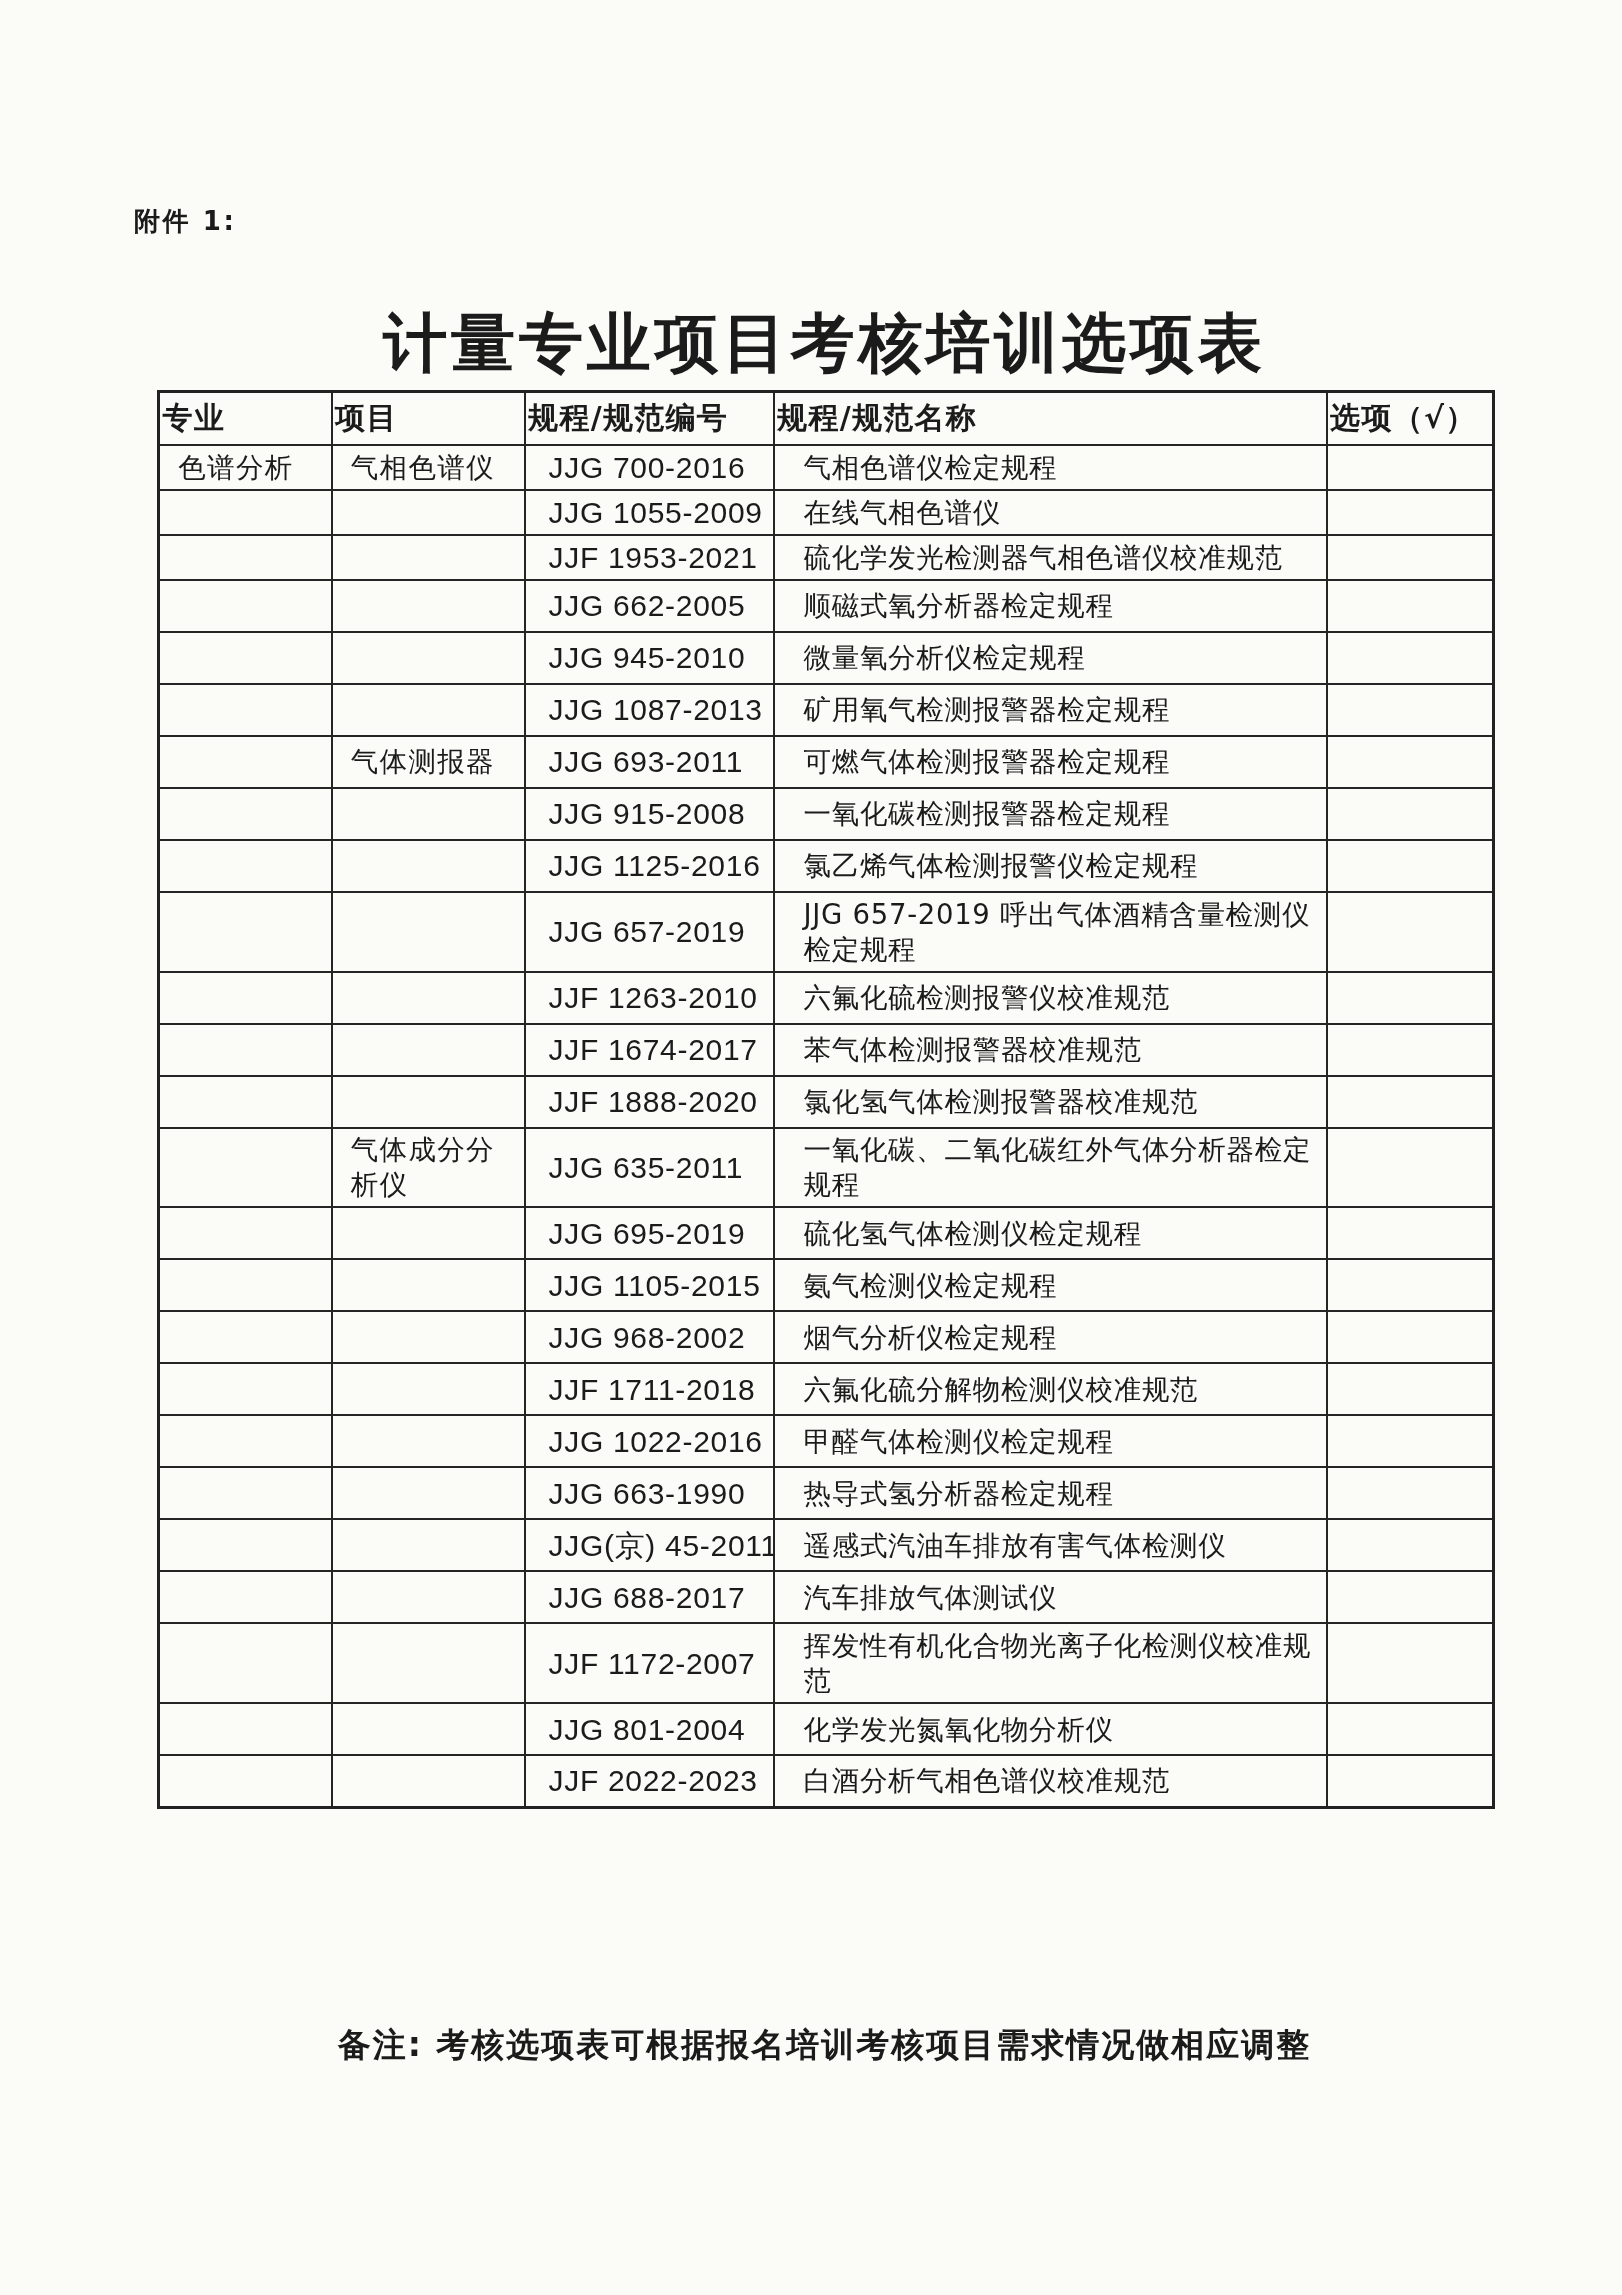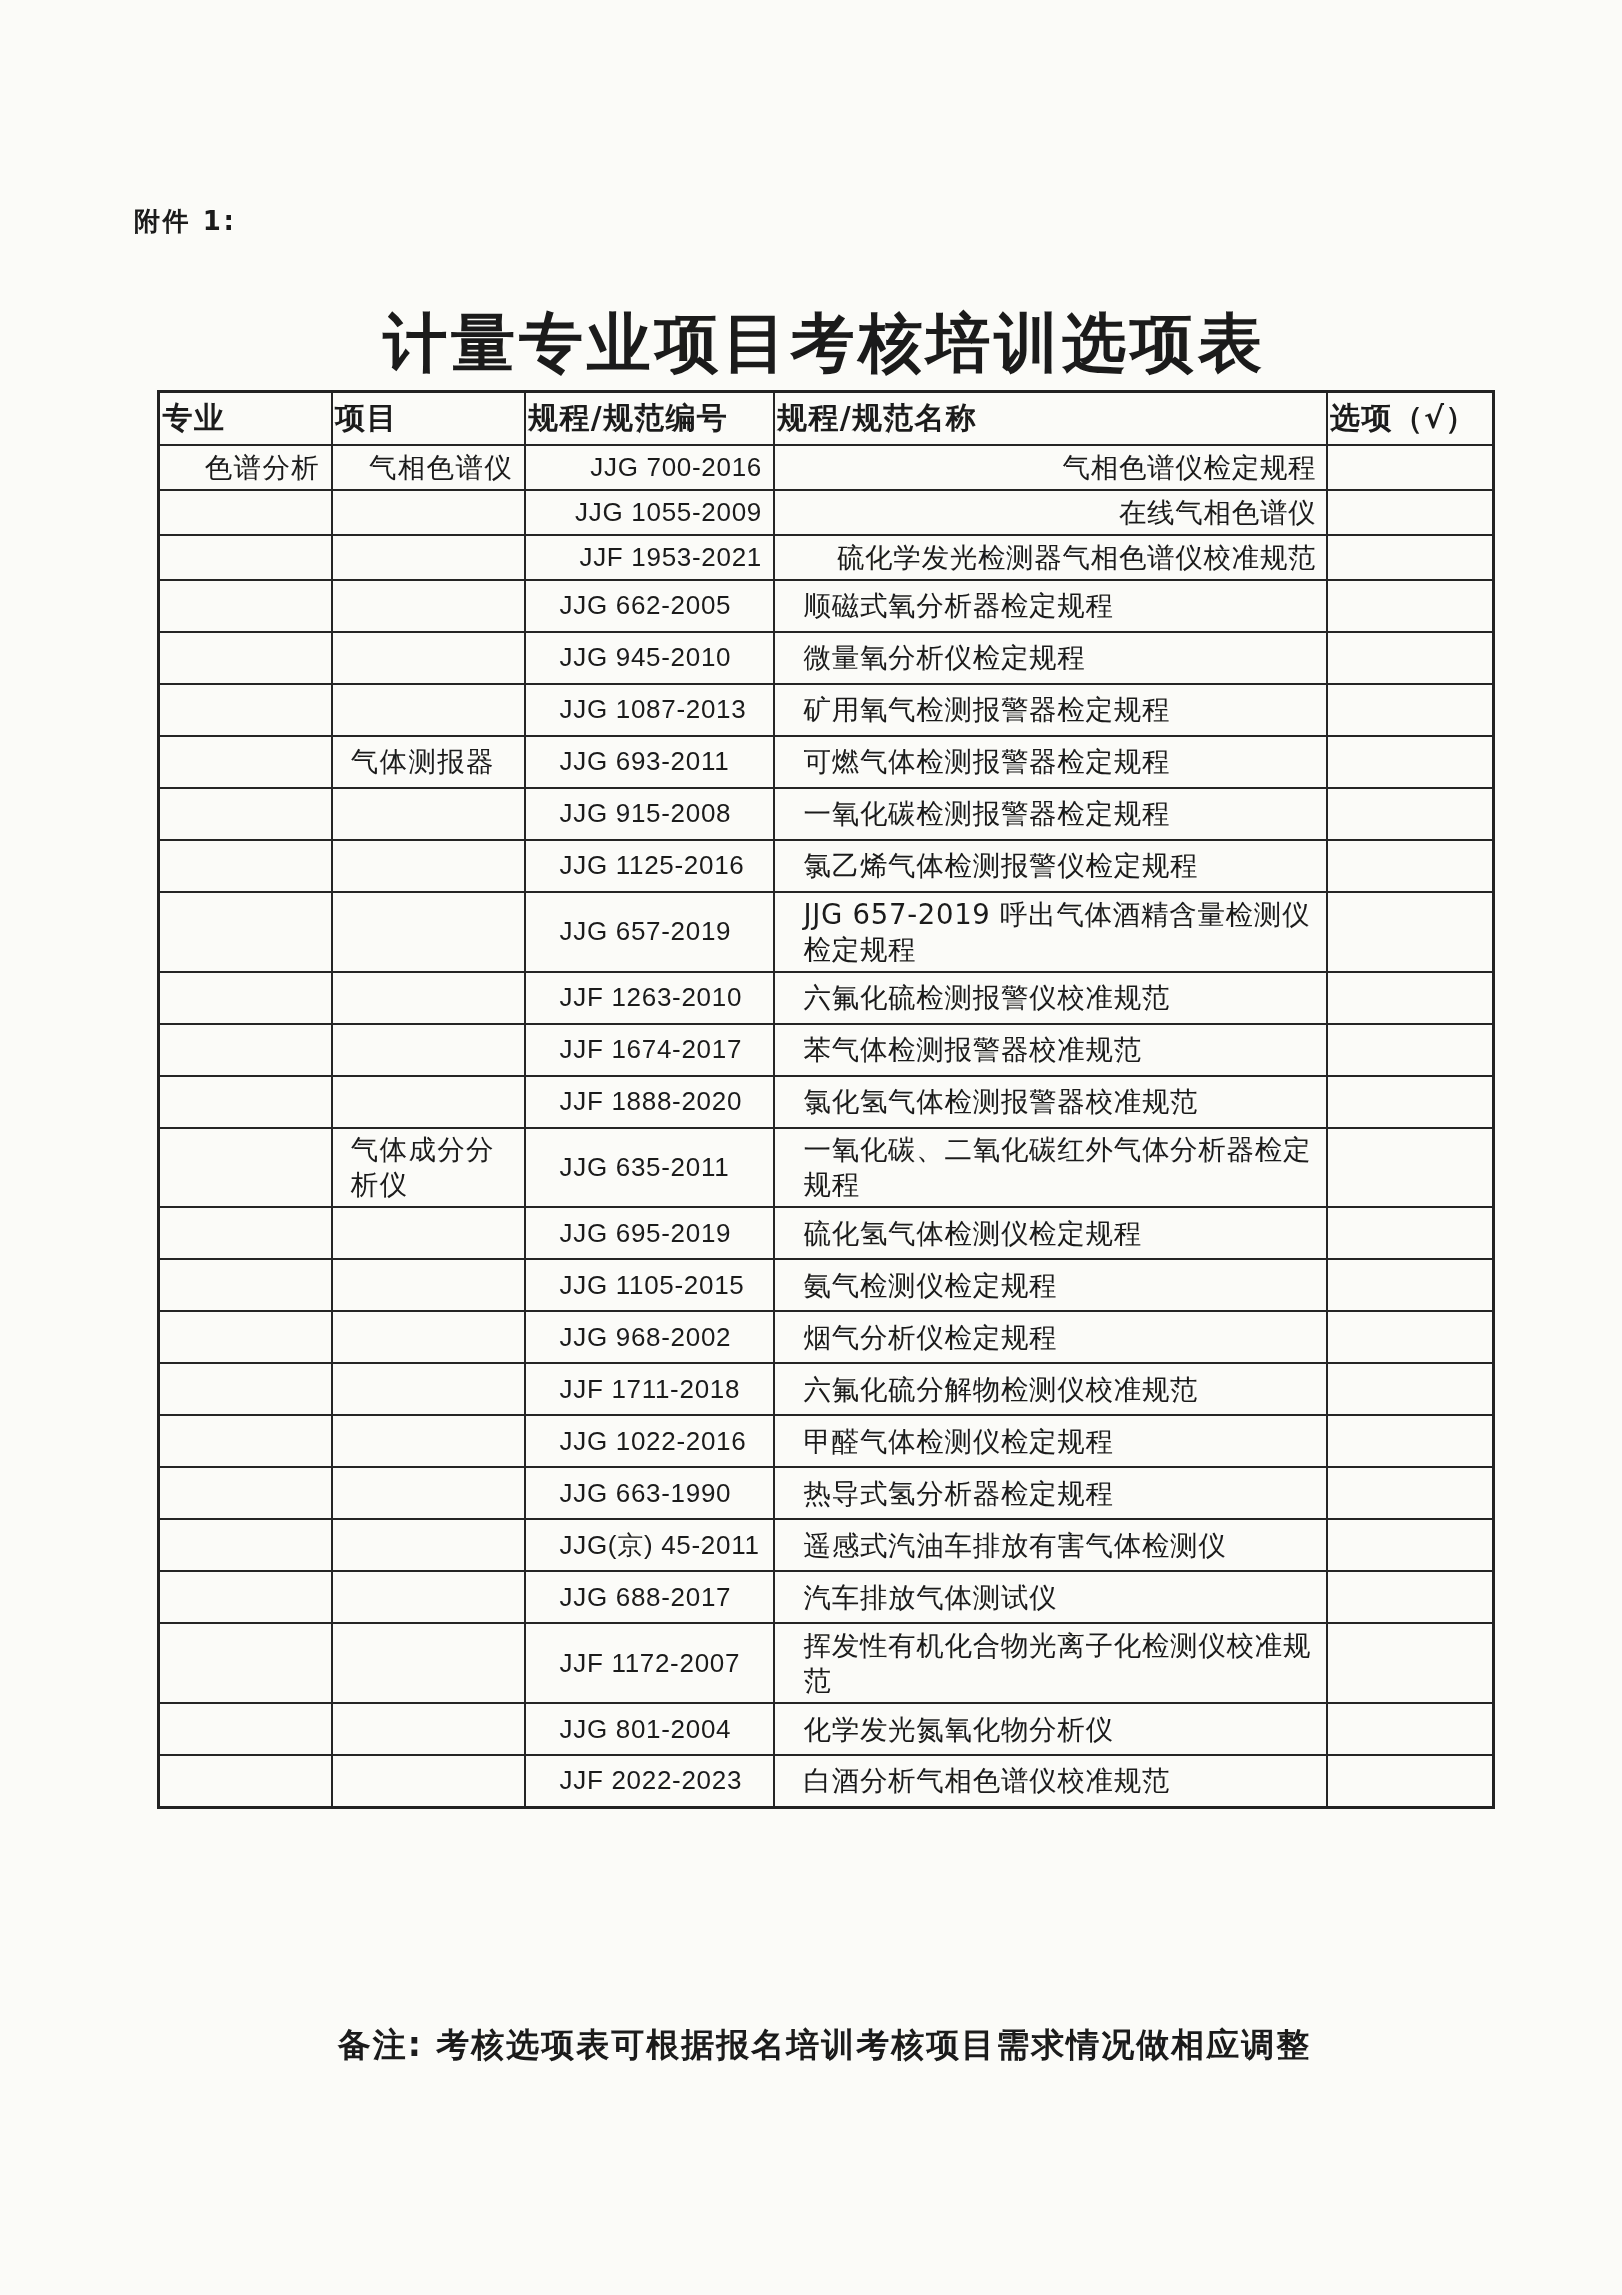--- a/index.html
+++ b/index.html
@@ -45,31 +45,31 @@
   }
   .doc-table th {
     font-size: 30px;
     font-weight: 700;
     text-align: left;
     height: 39px;
     padding: 5.2px 2.6px;
     letter-spacing: 1.3px;
   }
   .doc-table tbody tr { height: 52px; }
-  .doc-table tbody tr.short { height: 43px; text-align: right; }
+  .doc-table tbody tr.short { height: 43px; }
   .doc-table td {
     font-size: 27.5px;
     line-height: 35px;
     padding: 3.9px 10.5px 3.9px 18.3px;
   }
   td.col-spec, td.col-proj { letter-spacing: 1.3px; }
   td.col-code {
     font-family: "Liberation Sans", sans-serif;
-    font-size: 26px;
-    padding-left: 34px;
+    font-size: 30px;
+    padding-left: 23px;
     white-space: nowrap;
     letter-spacing: 0.7px;
   }
   td.col-name { letter-spacing: 0.7px; padding-right: 9.2px; padding-left: 29px; }
   td.col-opt { padding: 0; }
   .doc-note {
     position: absolute;
     left: 157px;
     top: 2023px;
     width: 1335px;

